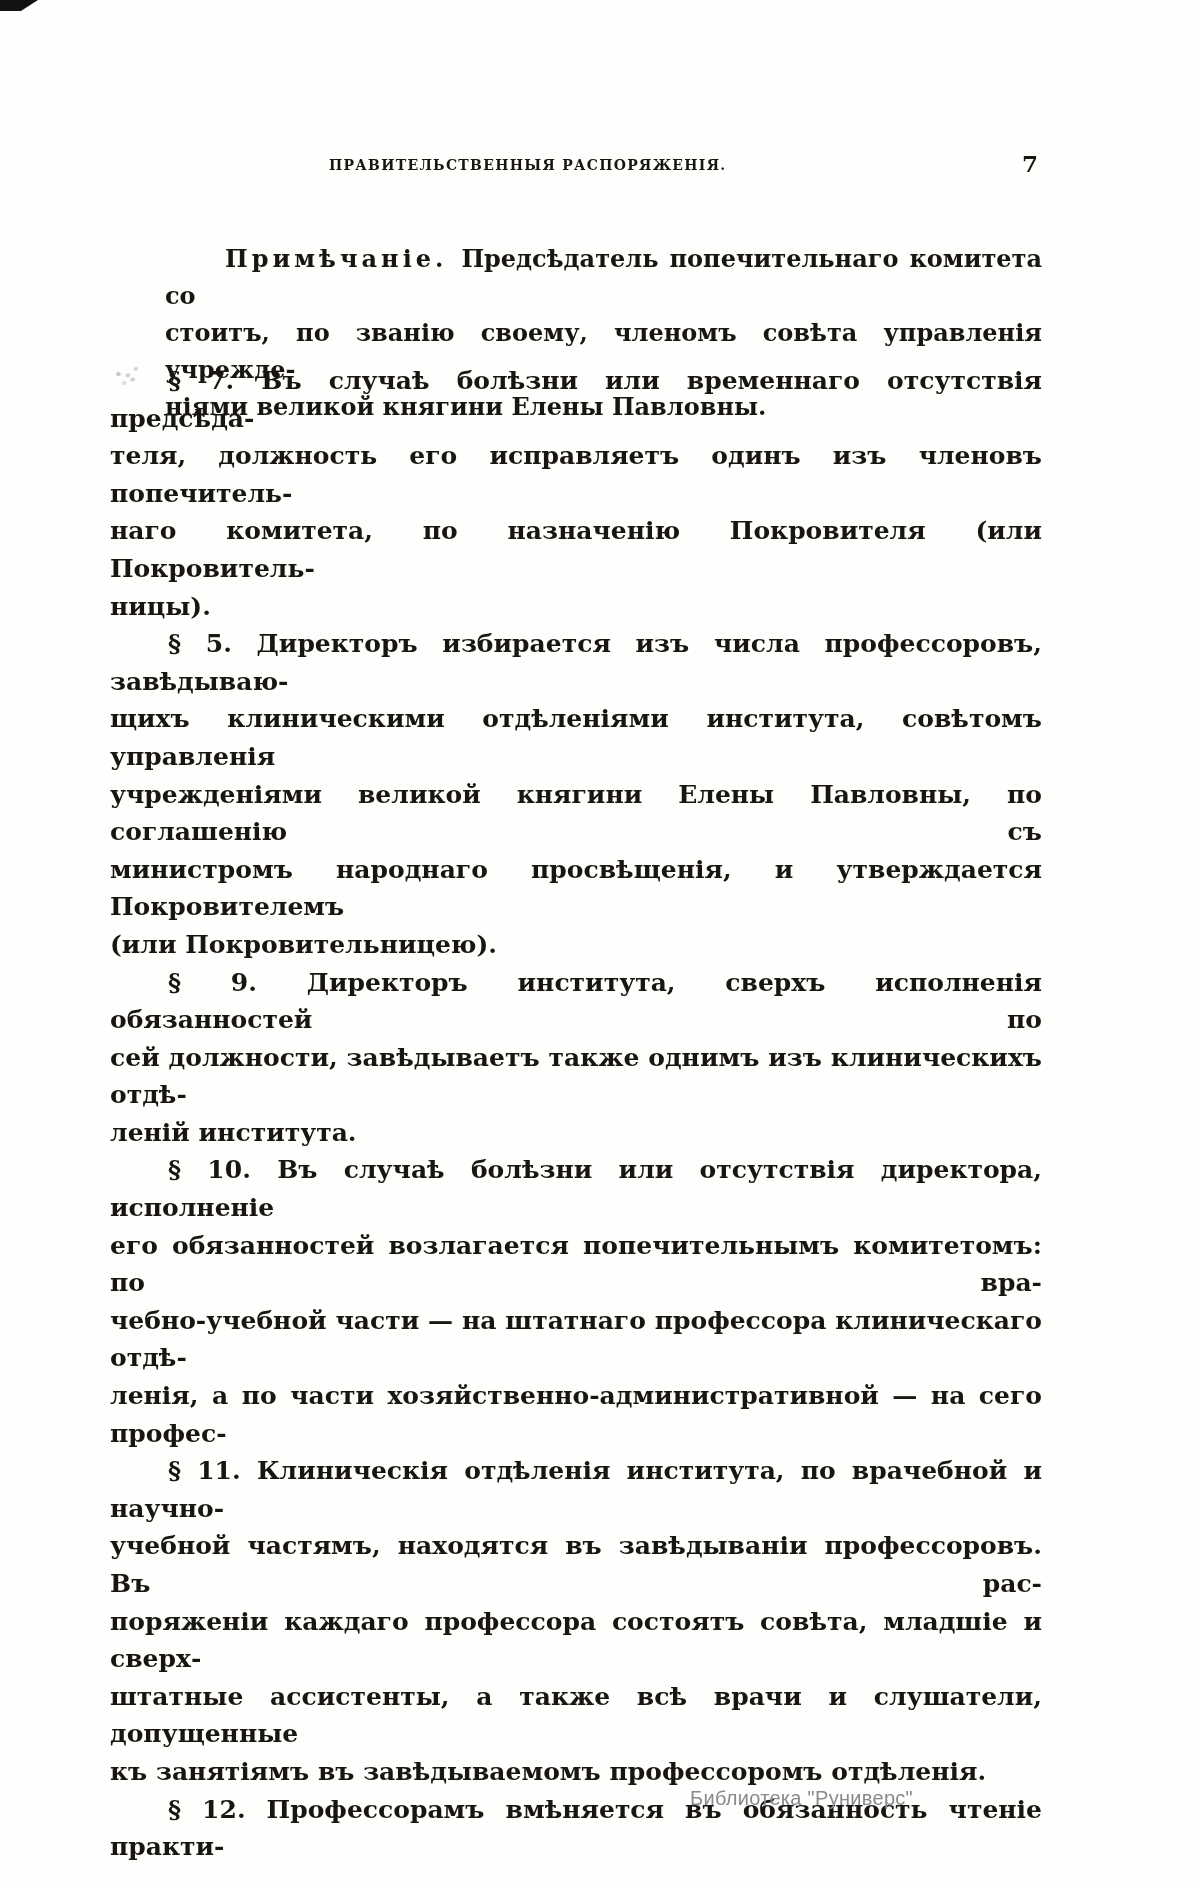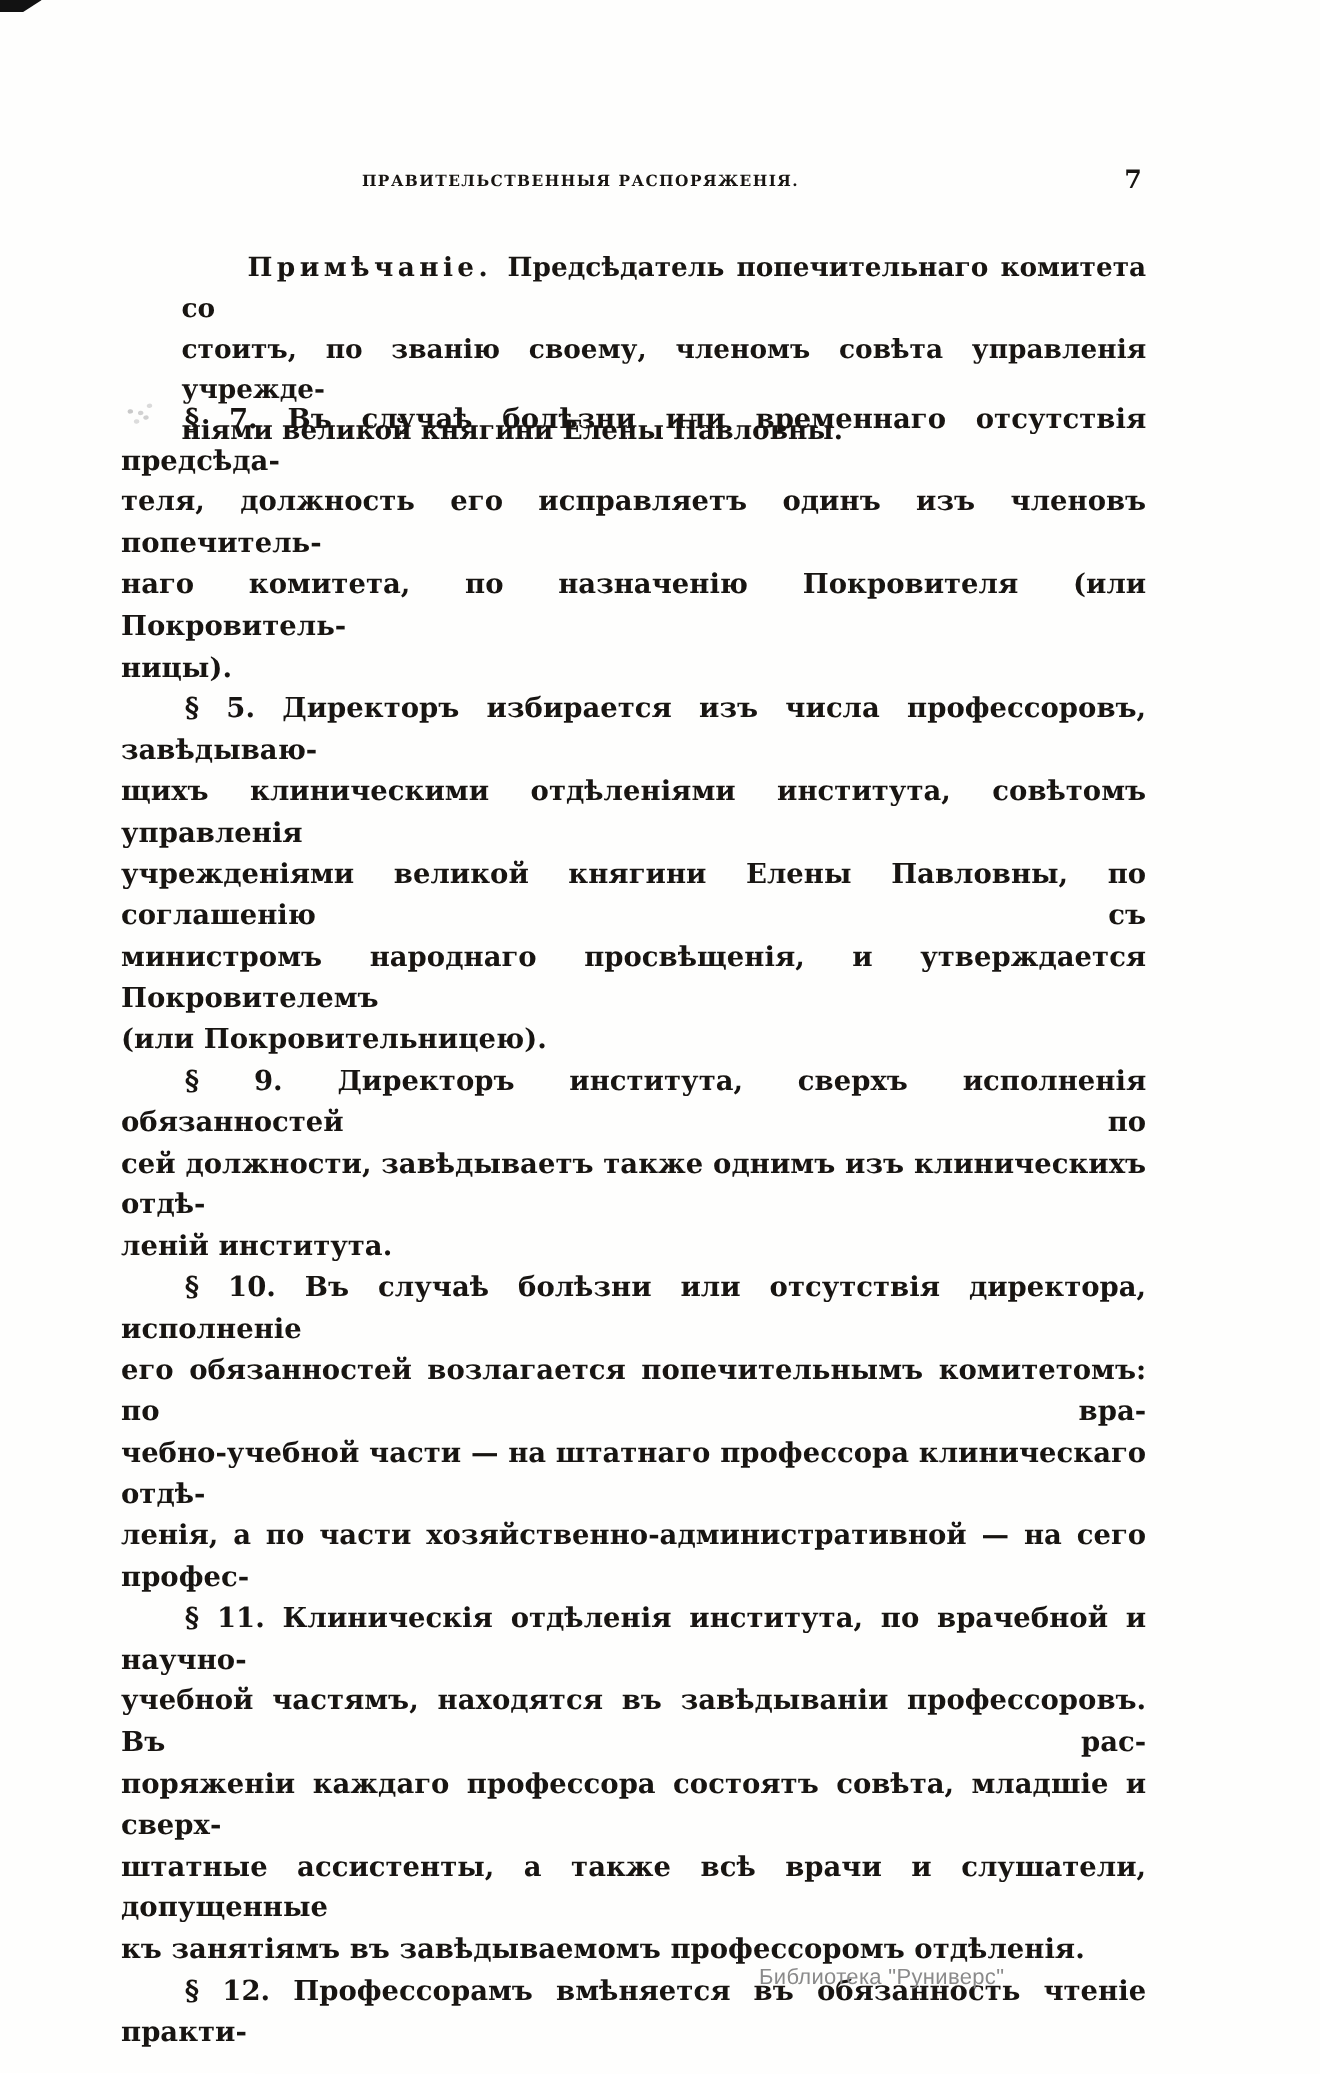--- a/index.html
+++ b/index.html
@@ -32,21 +32,21 @@
     position: absolute; left: 283px; top: 157px;
     font-size: 14px; letter-spacing: 1.3px;
     white-space: nowrap;
     margin-left: 46px;
   }
   .page-num {
     position: absolute; left: 1022px; top: 150px;
     font-size: 23px;
   }
   .note {
-    position: absolute; left: 165px; top: 224px;
+    position: absolute; left: 165px; top: 240px;
     width: 877px;
     font-size: 24px;
   }
   .note .tline { line-height: 37px; }
   .note-first { text-indent: 60px; }
   .note-lead { letter-spacing: 4px; margin-right: 14px; }
   .bodytext {
     position: absolute; left: 110px; top: 362px;
     width: 932px;
     font-size: 25px;

